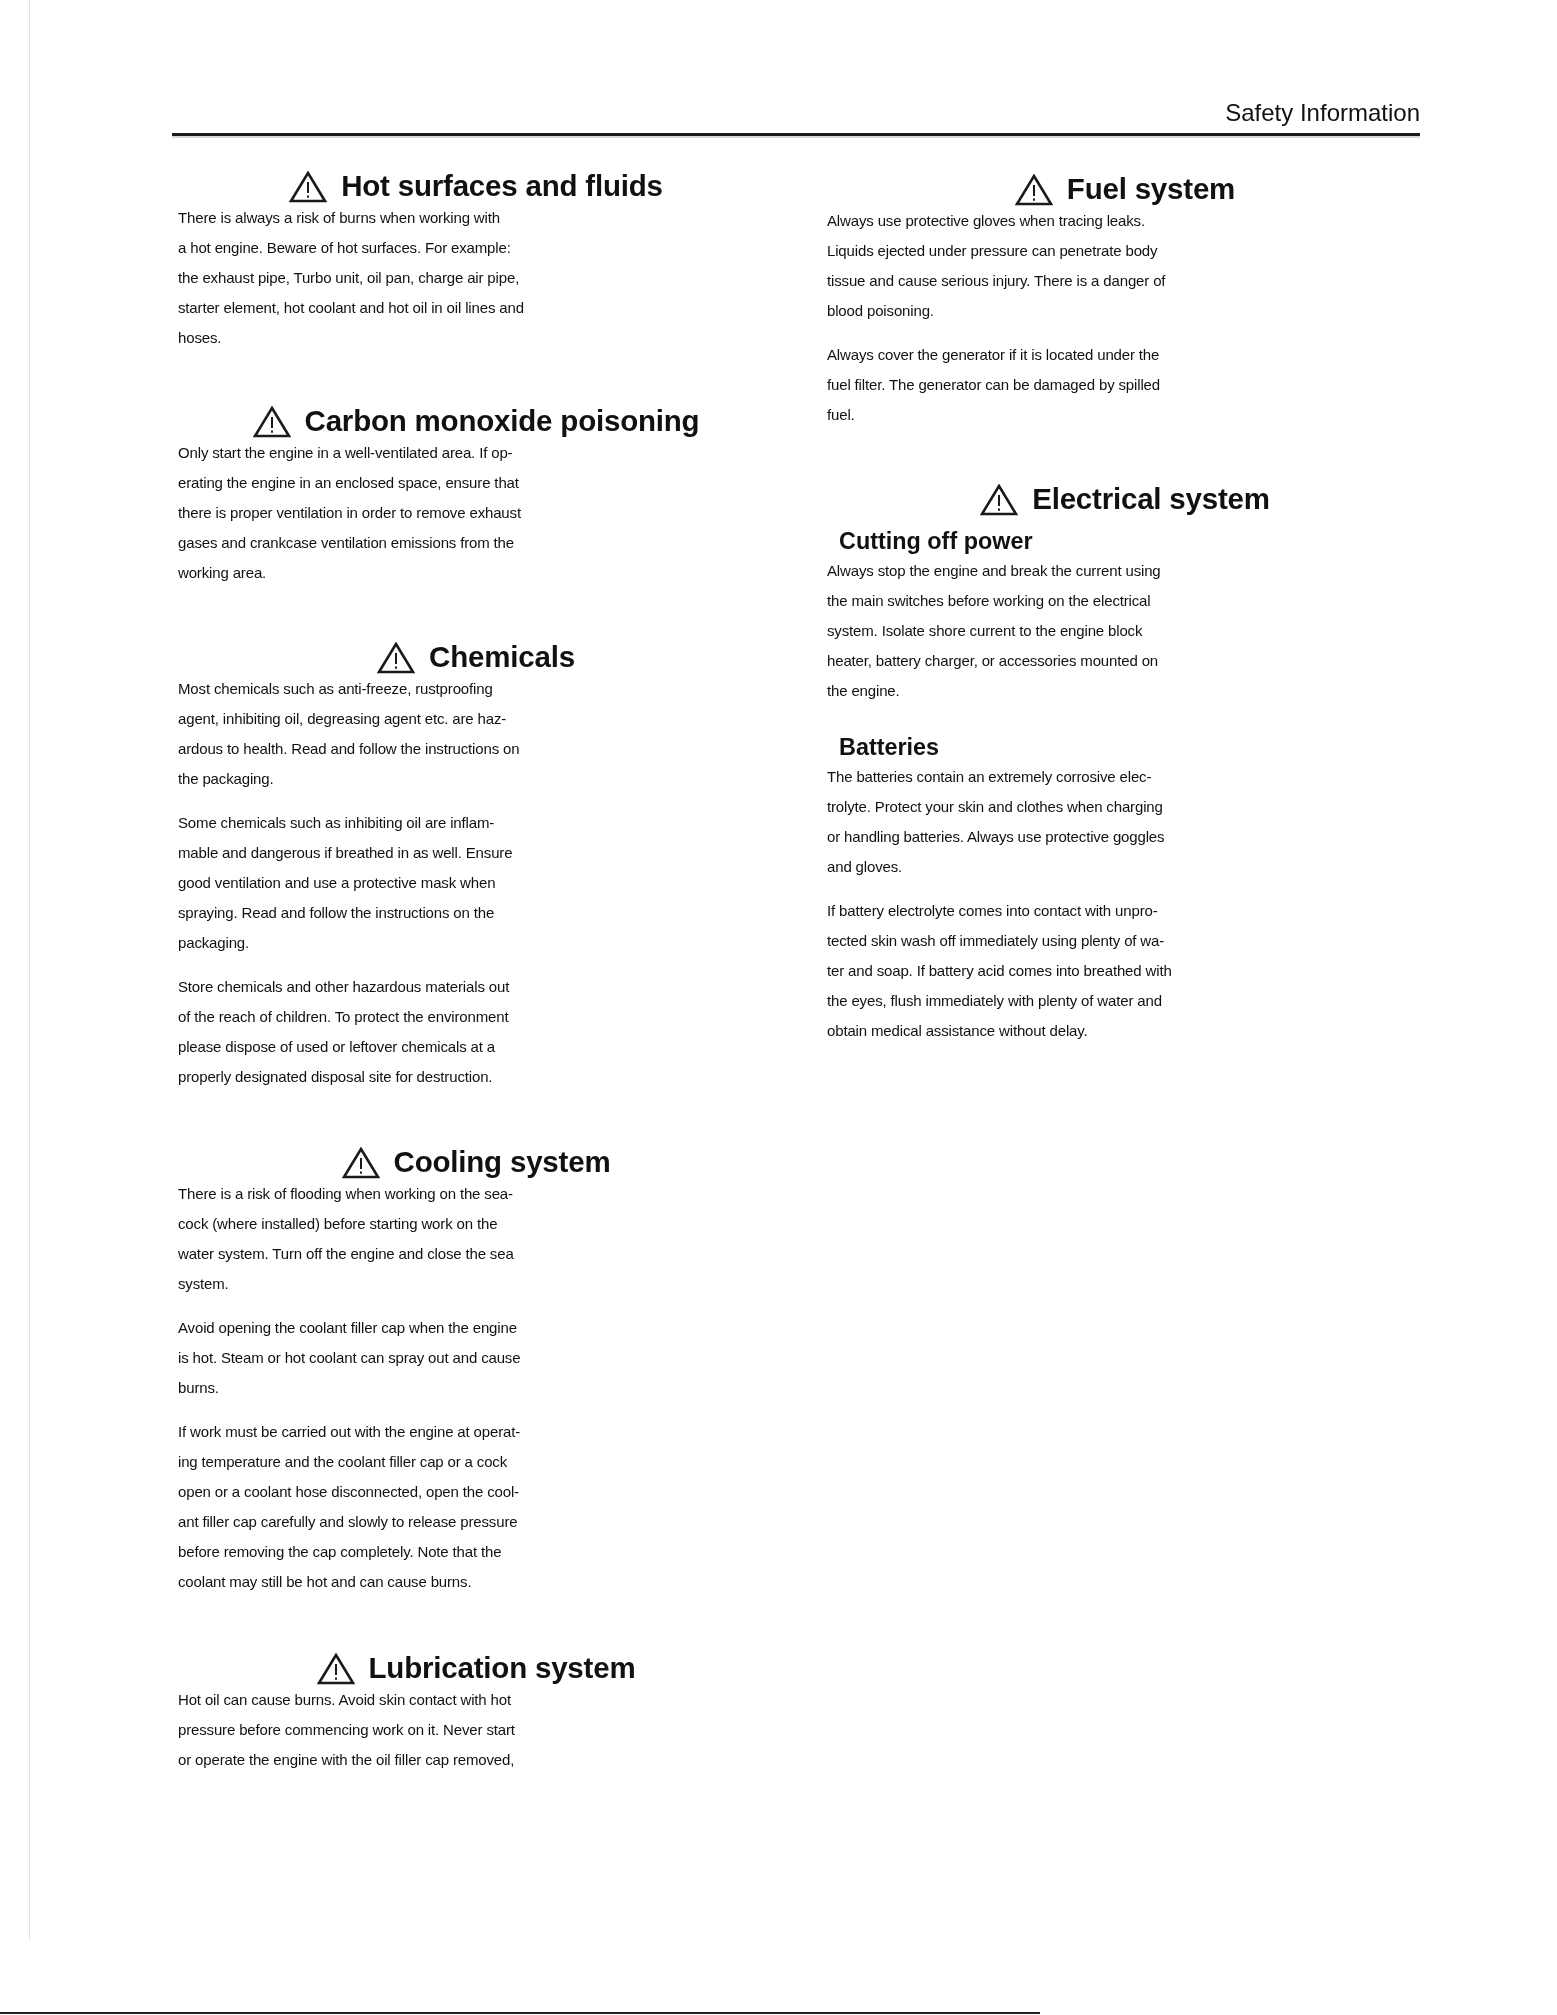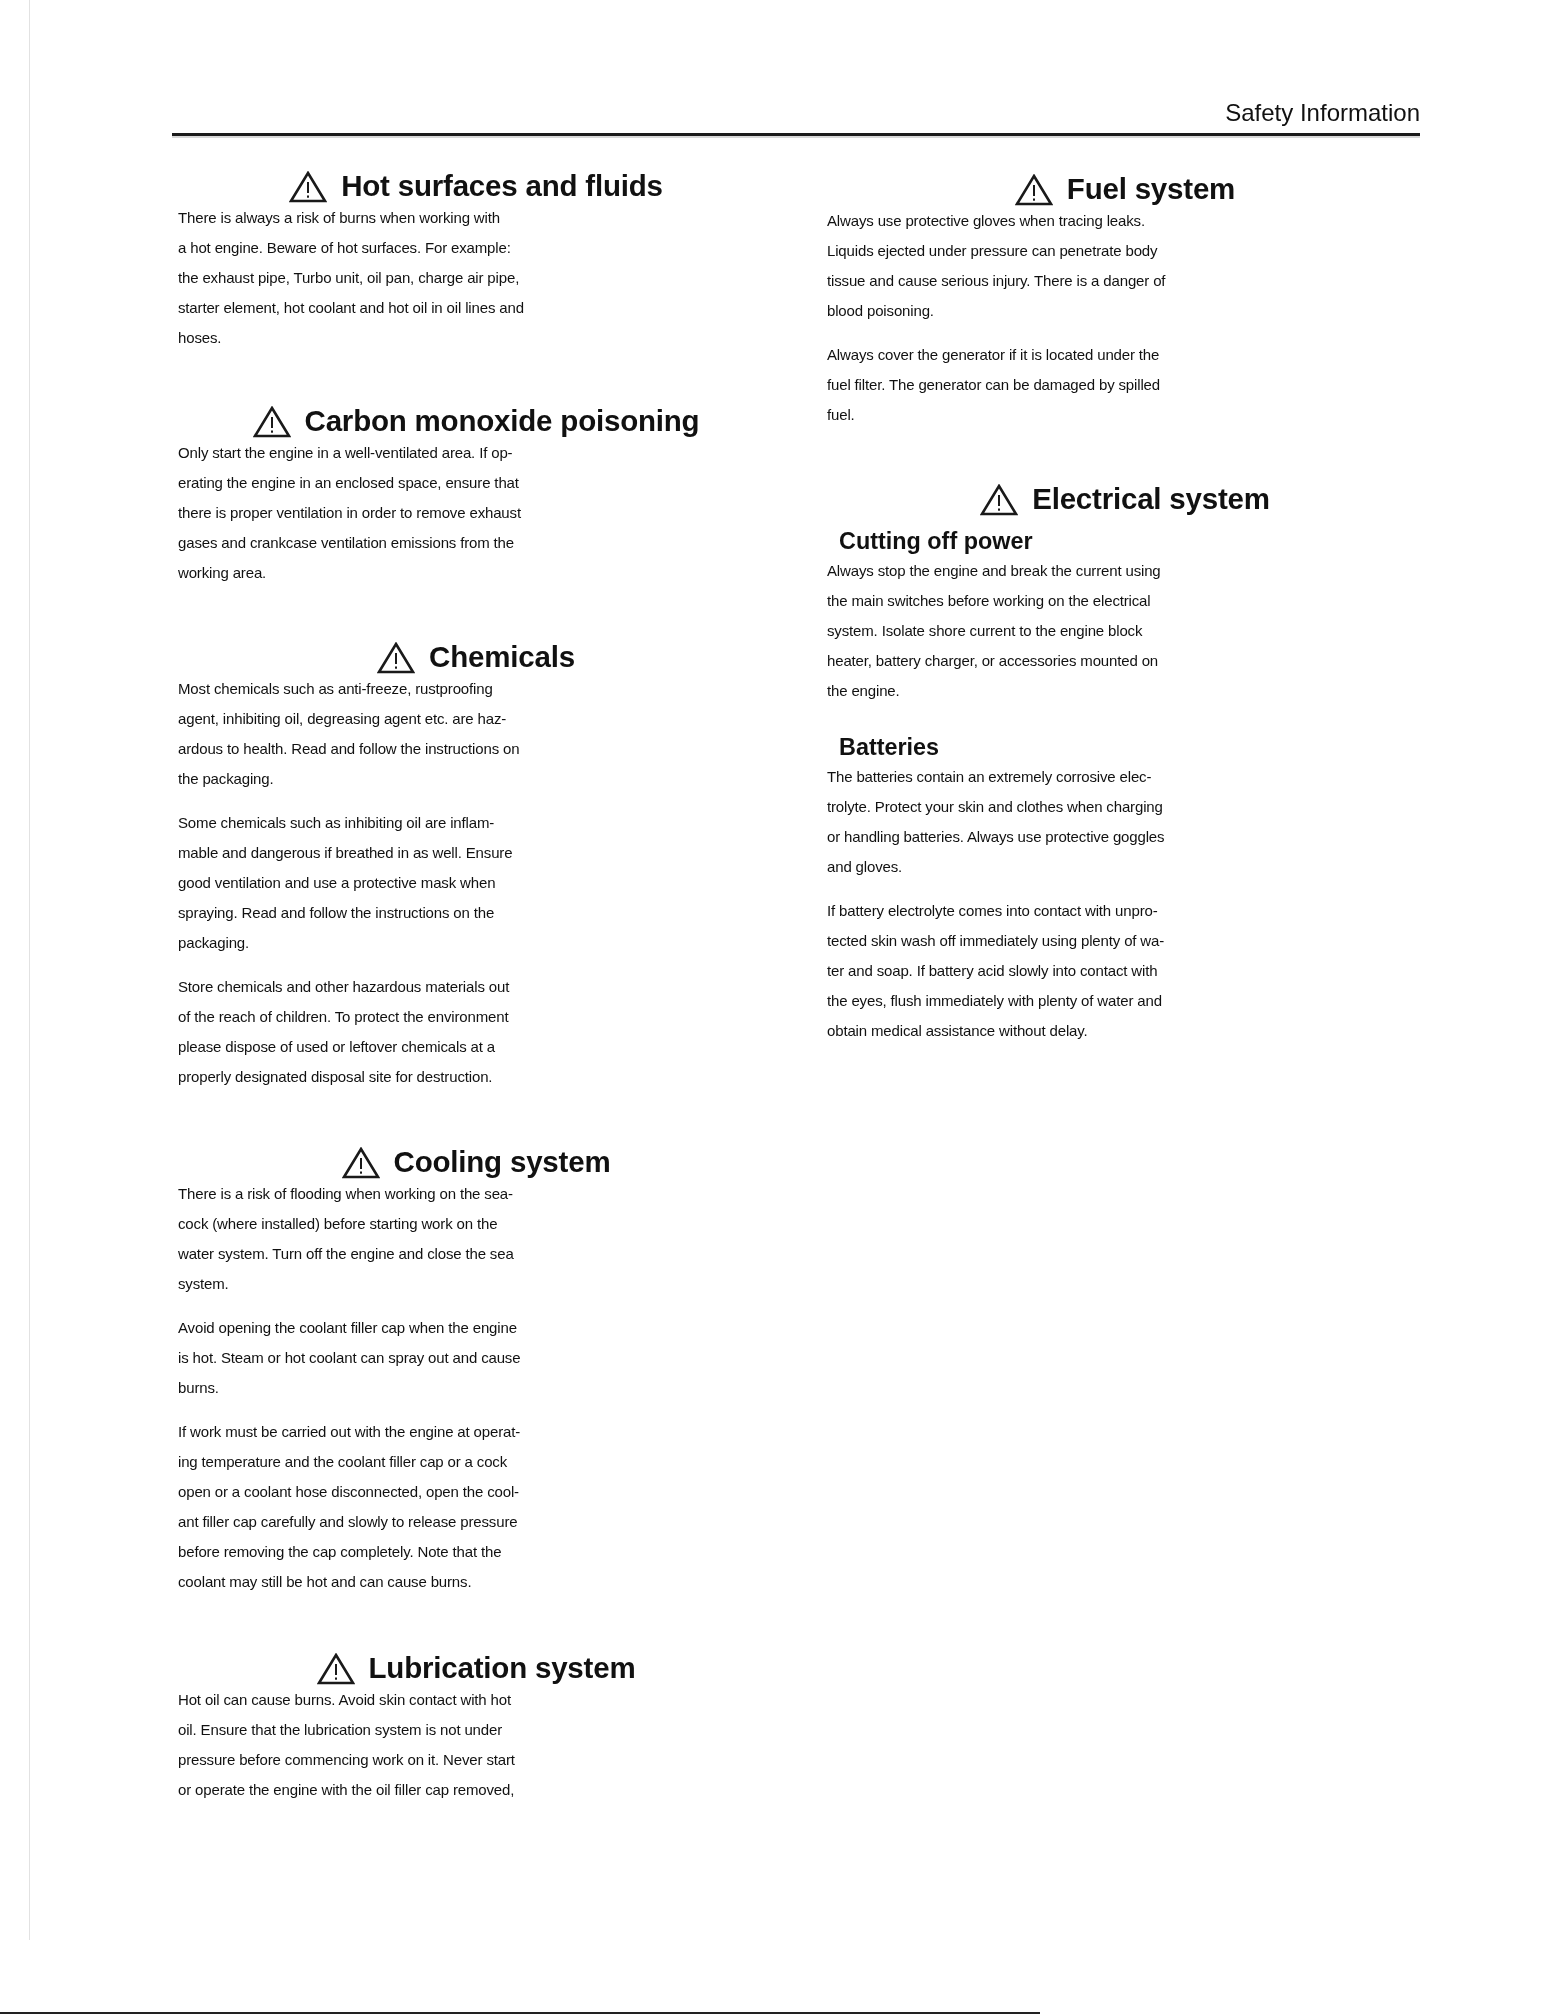--- a/index.html
+++ b/index.html
@@ -132,21 +132,20 @@
 
 <section class="section col-left" style="top:1649px;">
   <div class="heading">
     <svg class="icon">
         <use href="#warn"></use>
       </svg>
     <span class="title">Lubrication system</span>
   </div>
   <p class="para">
     <span class="ln">Hot oil can cause burns. Avoid skin contact with hot</span>
-    <span class="ln">oil. Ensure that the lubrication system is not under</span>
     <span class="ln">pressure before commencing work on it. Never start</span>
     <span class="ln">or operate the engine with the oil filler cap removed,</span>
   </p>
 </section>
 
 <section class="section col-right" style="top:170px;">
   <div class="heading">
     <svg class="icon">
         <use href="#warn"></use>
       </svg>
@@ -183,17 +182,17 @@
   <div class="subhead sub-gap">Batteries</div>
   <p class="para">
     <span class="ln">The batteries contain an extremely corrosive elec-</span>
     <span class="ln">trolyte. Protect your skin and clothes when charging</span>
     <span class="ln">or handling batteries. Always use protective goggles</span>
     <span class="ln">and gloves.</span>
   </p>
   <p class="para">
     <span class="ln">If battery electrolyte comes into contact with unpro-</span>
     <span class="ln">tected skin wash off immediately using plenty of wa-</span>
-    <span class="ln">ter and soap. If battery acid slowly into contact with</span>
+    <span class="ln">ter and soap. If battery acid comes into breathed with</span>
     <span class="ln">the eyes, flush immediately with plenty of water and</span>
     <span class="ln">obtain medical assistance without delay.</span>
   </p>
 </section>
 
 </body></html>

